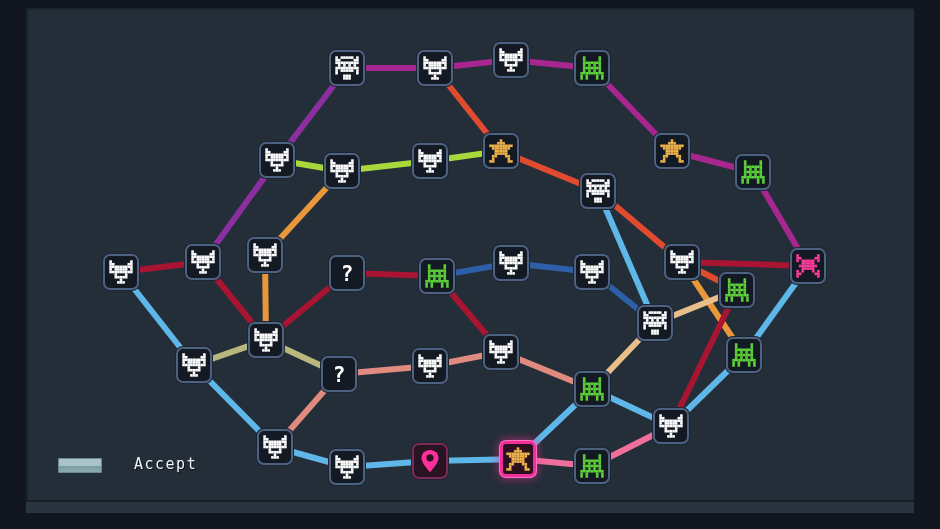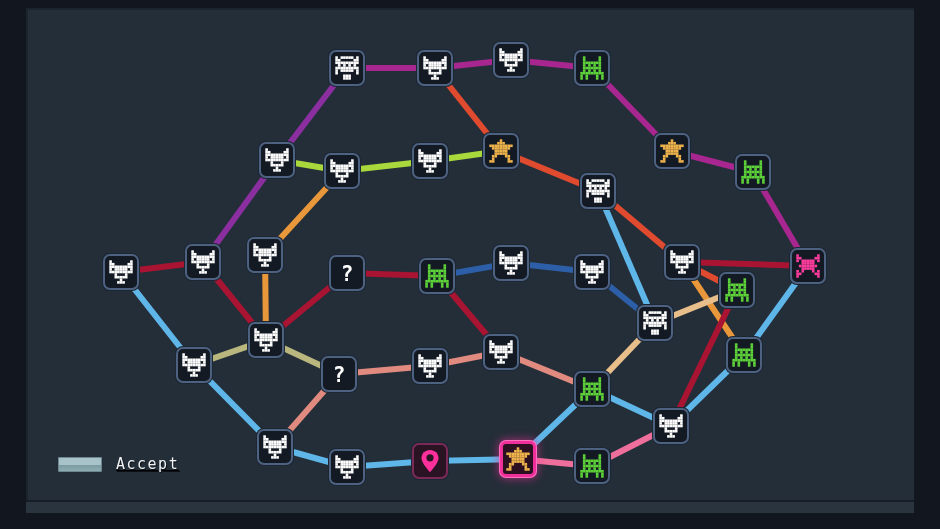--- a/index.html
+++ b/index.html
@@ -45,21 +45,21 @@
     box-shadow:0 0 0 1px #ff6fc0, 0 0 8px 2px rgba(240,48,154,.55);
   }
   .node.pin{
     background:#2a1424;
     border:2px solid #7b2a57;
     border-radius:7px;
   }
   .node svg{display:block;}
   .legend{
     position:absolute;left:58px;top:455px;
-    display:flex;align-items:center;gap:14px;text-decoration:underline;
+    display:flex;align-items:flex-end;gap:32px;
   }
   .legend-swatch{
     width:44px;height:15px;border-radius:2px;
     background:linear-gradient(#a8c4c9 0%, #a8c4c9 55%, #7d9ba3 56%, #8fb0b6 100%);
     box-shadow:inset 0 0 0 1px #6d878e;
   }
   .legend-label{
     color:#f2f5f7;font-size:15px;letter-spacing:1.5px;
     font-family:"DejaVu Sans Mono", monospace;
     text-shadow:1px 1px 0 #0c1016;

